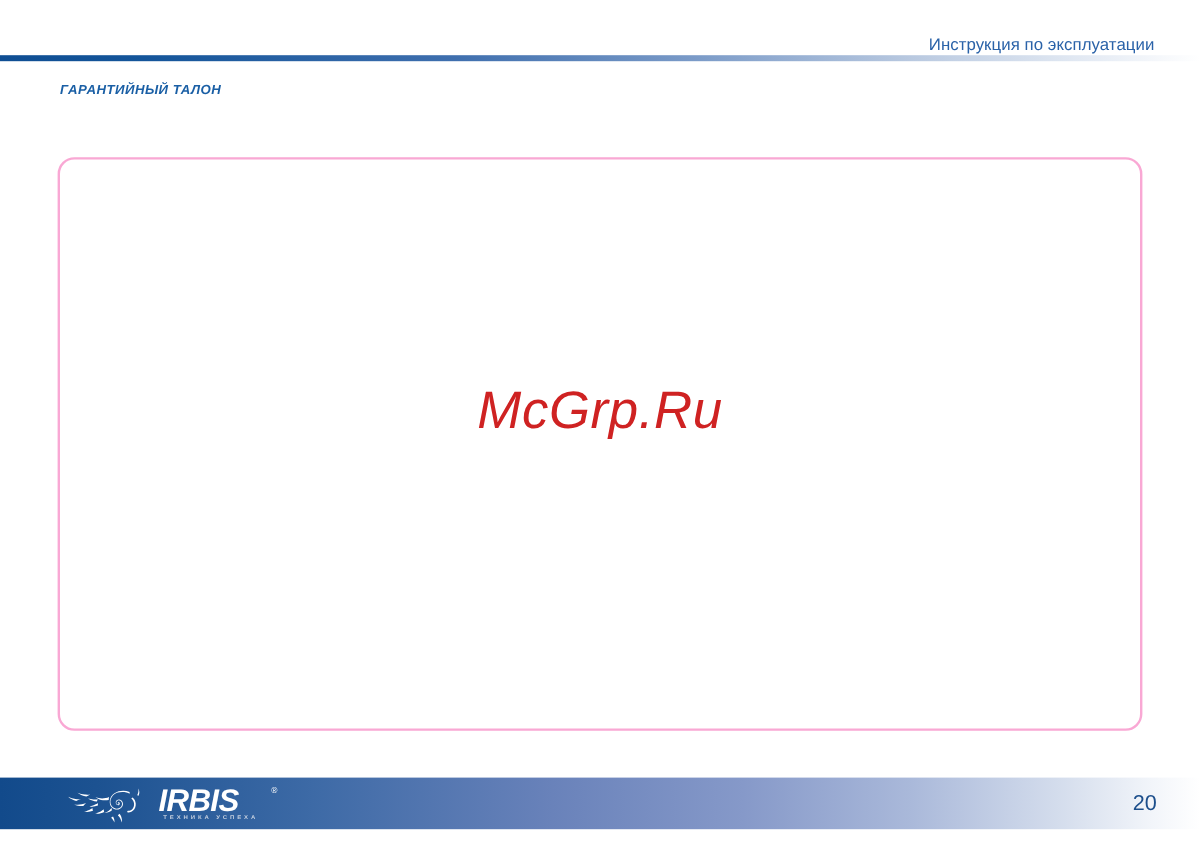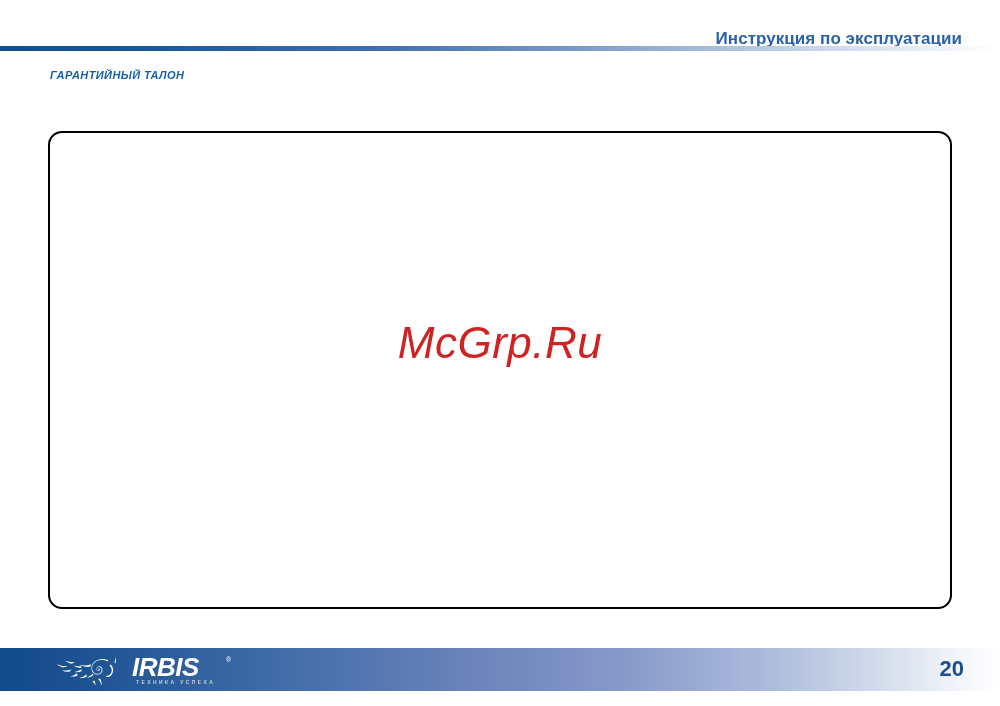--- a/index.html
+++ b/index.html
@@ -21,22 +21,22 @@
     position: absolute;
     left: 0;
     top: 0;
     width: 1000px;
     height: 52px;
   }
   #header-caption {
     position: absolute;
     right: 38px;
     top: 29px;
-    font-size: 17px;
-    font-weight: bold;
+    font-size: 14px;
+    font-weight: normal;
     color: #2a62a8;
     letter-spacing: 0.05px;
     white-space: nowrap;
   }
   #header-rule {
     position: absolute;
     left: 0;
     top: 46px;
     width: 1000px;
     height: 5px;
@@ -63,21 +63,21 @@
     white-space: nowrap;
   }
 
   
   #content-box {
     position: absolute;
     left: 48px;
     top: 131px;
     width: 904px;
     height: 478px;
-    border: 2px solid #000000;
+    border: 2px solid #f9a8d4;
     border-radius: 14px;
     background: #ffffff;
     box-sizing: border-box;
   }
   #watermark {
     position: absolute;
     left: 0;
     right: 0;
     top: 185px;
     text-align: center;
@@ -157,23 +157,23 @@
     color: #c3cede;
     letter-spacing: 2.4px;
     white-space: nowrap;
     transform: scaleY(0.9);
     transform-origin: left top;
   }
   #page-number {
     position: absolute;
     right: 36px;
     top: 7px;
-    font-size: 22px;
+    font-size: 18px;
     color: #1d4f8c;
-    font-weight: bold;
+    font-weight: normal;
     line-height: 28px;
     text-align: center;
   }
 </style>
 </head>
 <body>
 
 <div id="header">
   <div id="header-caption">Инструкция по эксплуатации</div>
   <div id="header-rule"></div>

